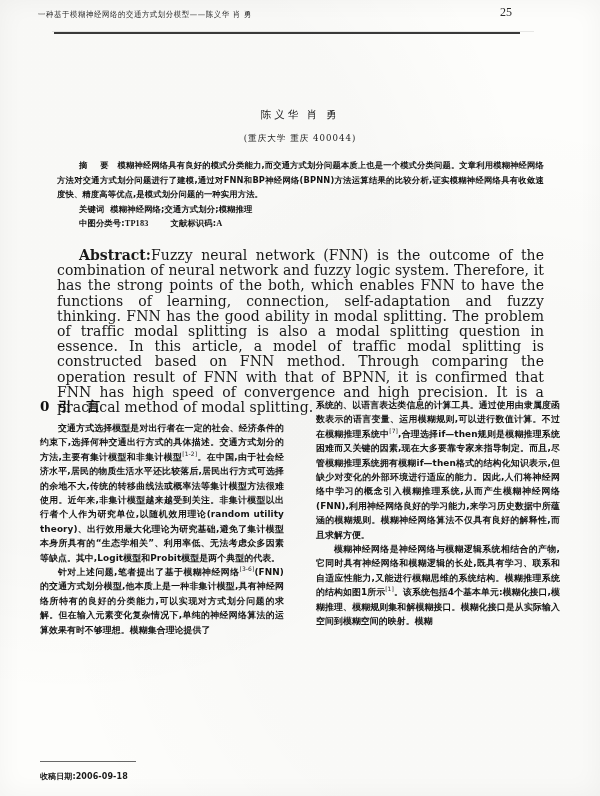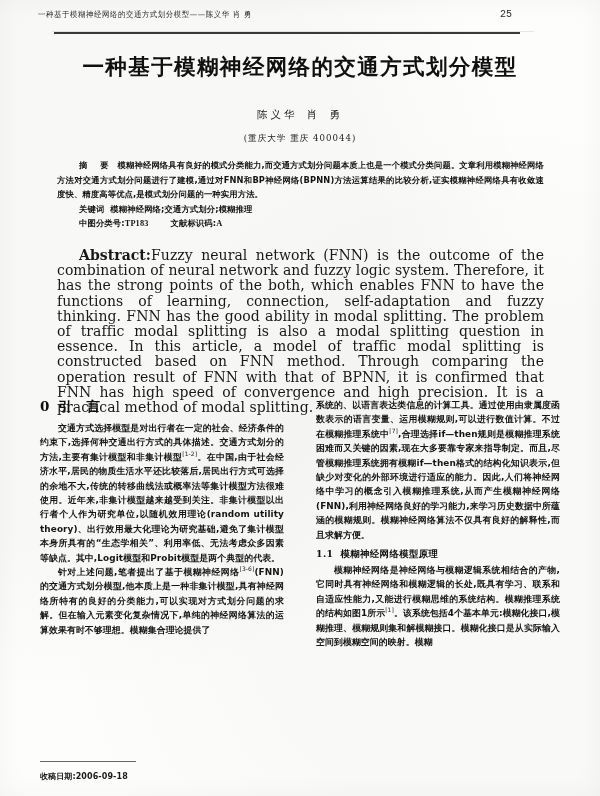--- a/index.html
+++ b/index.html
@@ -39,22 +39,22 @@
   }
   .rh-left {
     font-family: "DejaVu Serif", serif;
     font-size: 7.4px;
     letter-spacing: 0.6px;
     color: #2b2b2b;
     white-space: nowrap;
     transform: scaleY(1.08);
   }
   .rh-page {
-    font-family: Liberation Mono, monospace;
-    font-size: 10px;
+    font-family: Liberation Serif, serif;
+    font-size: 12px;
     color: #2b2b2b;
     padding-right: 58px;
   }
   .rule {
     position: absolute;
     top: 32px;
     left: 54px;
     width: 466px;
     height: 1.6px;
     background: #1f1f1f;
@@ -82,21 +82,21 @@
     font-size: 21.5px;
     letter-spacing: 1.4px;
     color: #101010;
   }
   .authors {
     position: absolute;
     top: 108px;
     left: 0;
     right: 0;
     text-align: center;
-    font-family: Liberation Mono, monospace;
+    font-family: Liberation Serif, serif;
     font-size: 10.5px;
     letter-spacing: 3px;
     color: #1a1a1a;
   }
   .affil {
     position: absolute;
     top: 133px;
     left: 0;
     right: 0;
     text-align: center;
@@ -242,21 +242,20 @@
 <body>
 
 <div class="page">
 
   <div class="runninghead">
     <span class="rh-left">一种基于模糊神经网络的交通方式划分模型——陈义华  肖  勇</span>
     <span class="rh-page">25</span>
   </div>
   <div class="rule"></div>
 
-  <div class="title">一种基于模糊神经网络的交通方式划分模型</div>
   <div class="authors">陈义华  肖  勇</div>
   <div class="affil">(重庆大学  重庆 400044)</div>
 
   <div class="abs-zone">
 
     <div class="cn-abs"><span class="lbl">摘  要</span><span>模糊神经网络具有良好的模式分类能力,而交通方式划分问题本质上也是一个模式分类问题。文章利用模糊神经网络方法对交通方式划分问题进行了建模,通过对FNN和BP神经网络(BPNN)方法运算结果的比较分析,证实模糊神经网络具有收敛速度快、精度高等优点,是模式划分问题的一种实用方法。</span></div>
 
     <div class="kw-line"><span class="lbl">关键词</span><span>模糊神经网络;交通方式划分;模糊推理</span></div>
 
     <div class="clc-line"><span>中图分类号:</span><span class="lat">TP183</span><span class="gap"></span><span>文献标识码:</span><span class="lat">A</span></div>
@@ -276,21 +275,20 @@
       <p class="body"><span>针对上述问题,笔者提出了基于模糊神经网络</span><sup>[3-6]</sup><span>(FNN)的交通方式划分模型,他本质上是一种非集计模型,具有神经网络所特有的良好的分类能力,可以实现对方式划分问题的求解。但在输入元素变化复杂情况下,单纯的神经网络算法的运算效果有时不够理想。模糊集合理论提供了</span></p>
 
       <div class="footnote-rule"></div>
       <div class="footnote">收稿日期:2006-09-18</div>
     </div>
 
     <div class="col">
       <p class="body cont"><span>系统的、以语言表达类信息的计算工具。通过使用由隶属度函数表示的语言变量、运用模糊规则,可以进行数值计算。不过在模糊推理系统中</span><sup>[7]</sup><span>,合理选择if—then规则是模糊推理系统困难而又关键的因素,现在大多要靠专家来指导制定。而且,尽管模糊推理系统拥有模糊if—then格式的结构化知识表示,但缺少对变化的外部环境进行适应的能力。因此,人们将神经网络中学习的概念引入模糊推理系统,从而产生模糊神经网络(FNN),利用神经网络良好的学习能力,来学习历史数据中所蕴涵的模糊规则。模糊神经网络算法不仅具有良好的解释性,而且求解方便。</span></p>
 
 
-      <div class="sec-h2"><span class="num">1.1</span><span>模糊神经网络模型原理</span></div>
 
       <p class="body"><span>模糊神经网络是神经网络与模糊逻辑系统相结合的产物,它同时具有神经网络和模糊逻辑的长处,既具有学习、联系和自适应性能力,又能进行模糊思维的系统结构。模糊推理系统的结构如图1所示</span><sup>[1]</sup><span>。该系统包括4个基本单元:模糊化接口,模糊推理、模糊规则集和解模糊接口。模糊化接口是从实际输入空间到模糊空间的映射。模糊</span></p>
     </div>
 
   </div>
 
   <div class="edge"></div>
 </div>
 
 </body></html>

